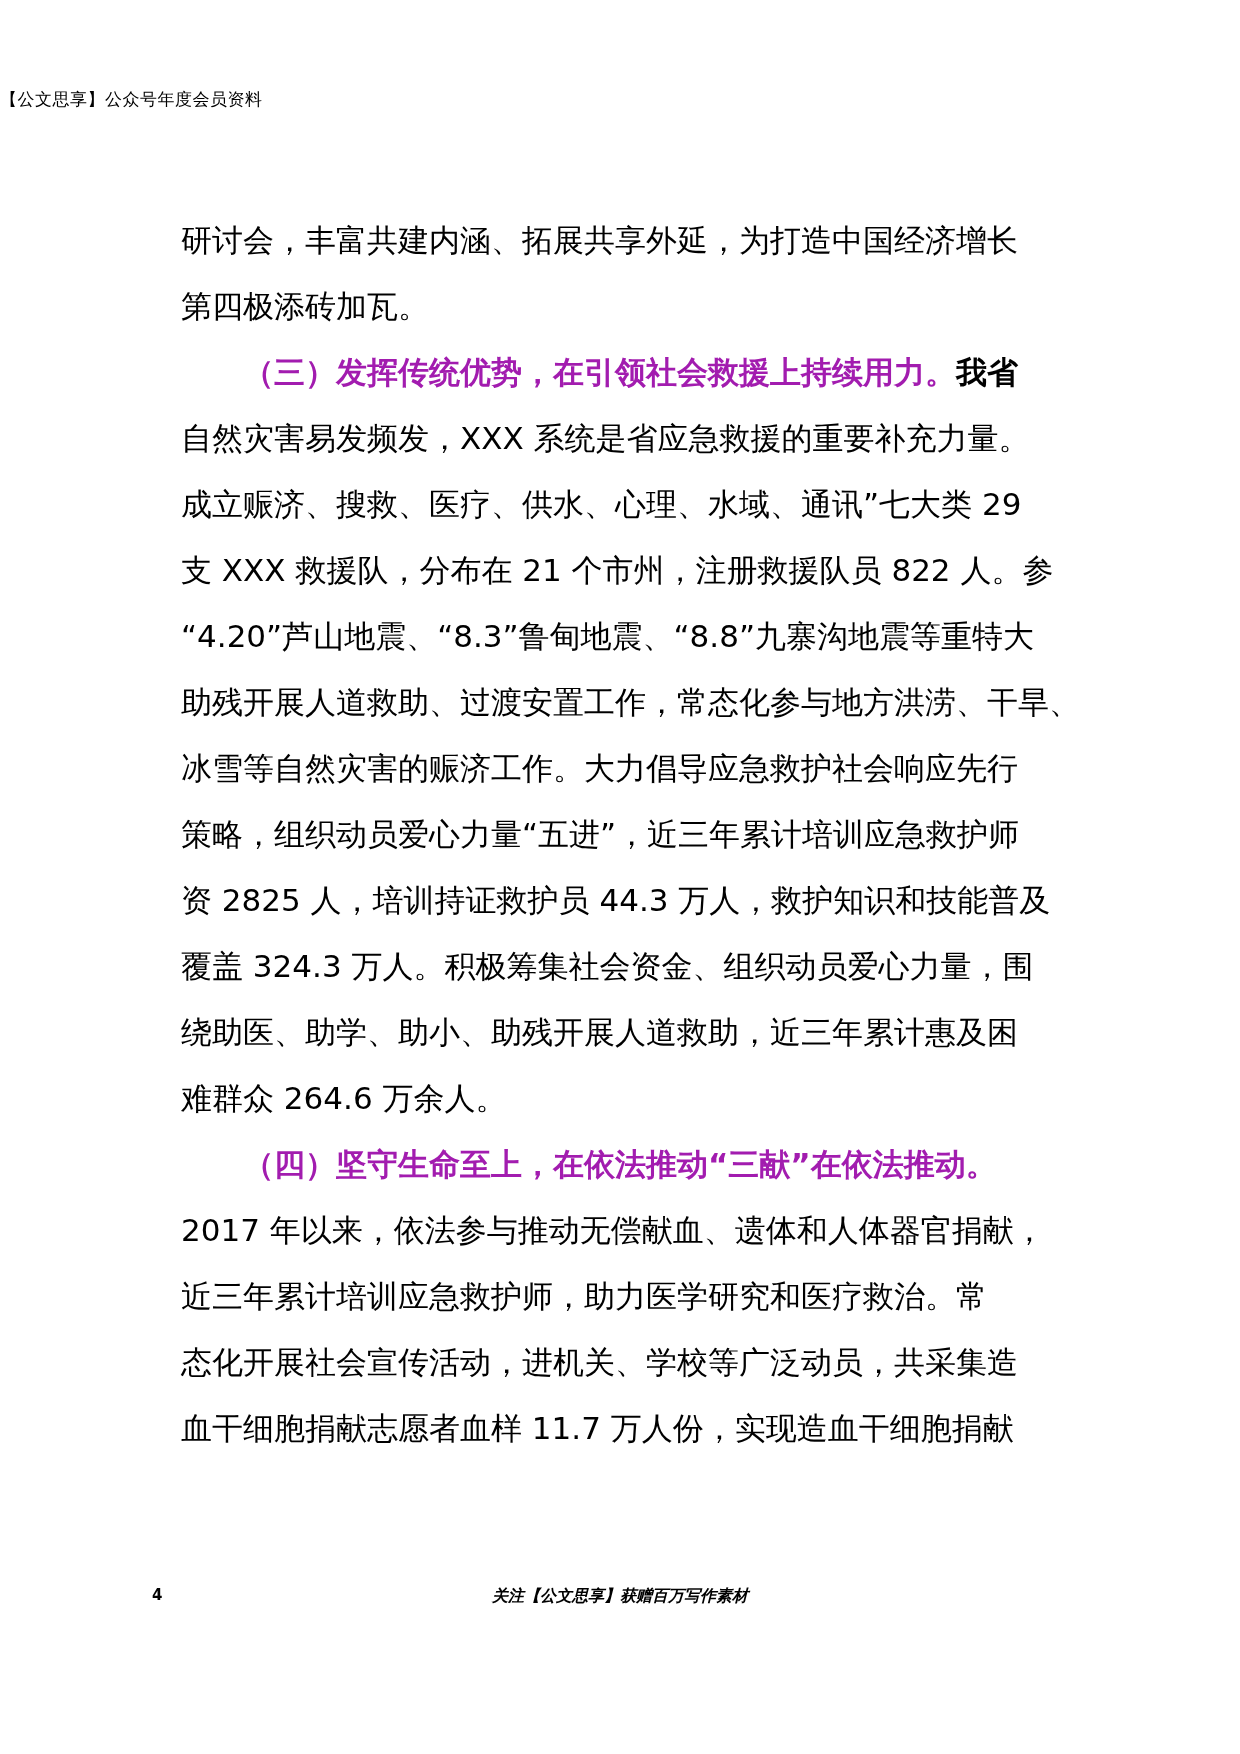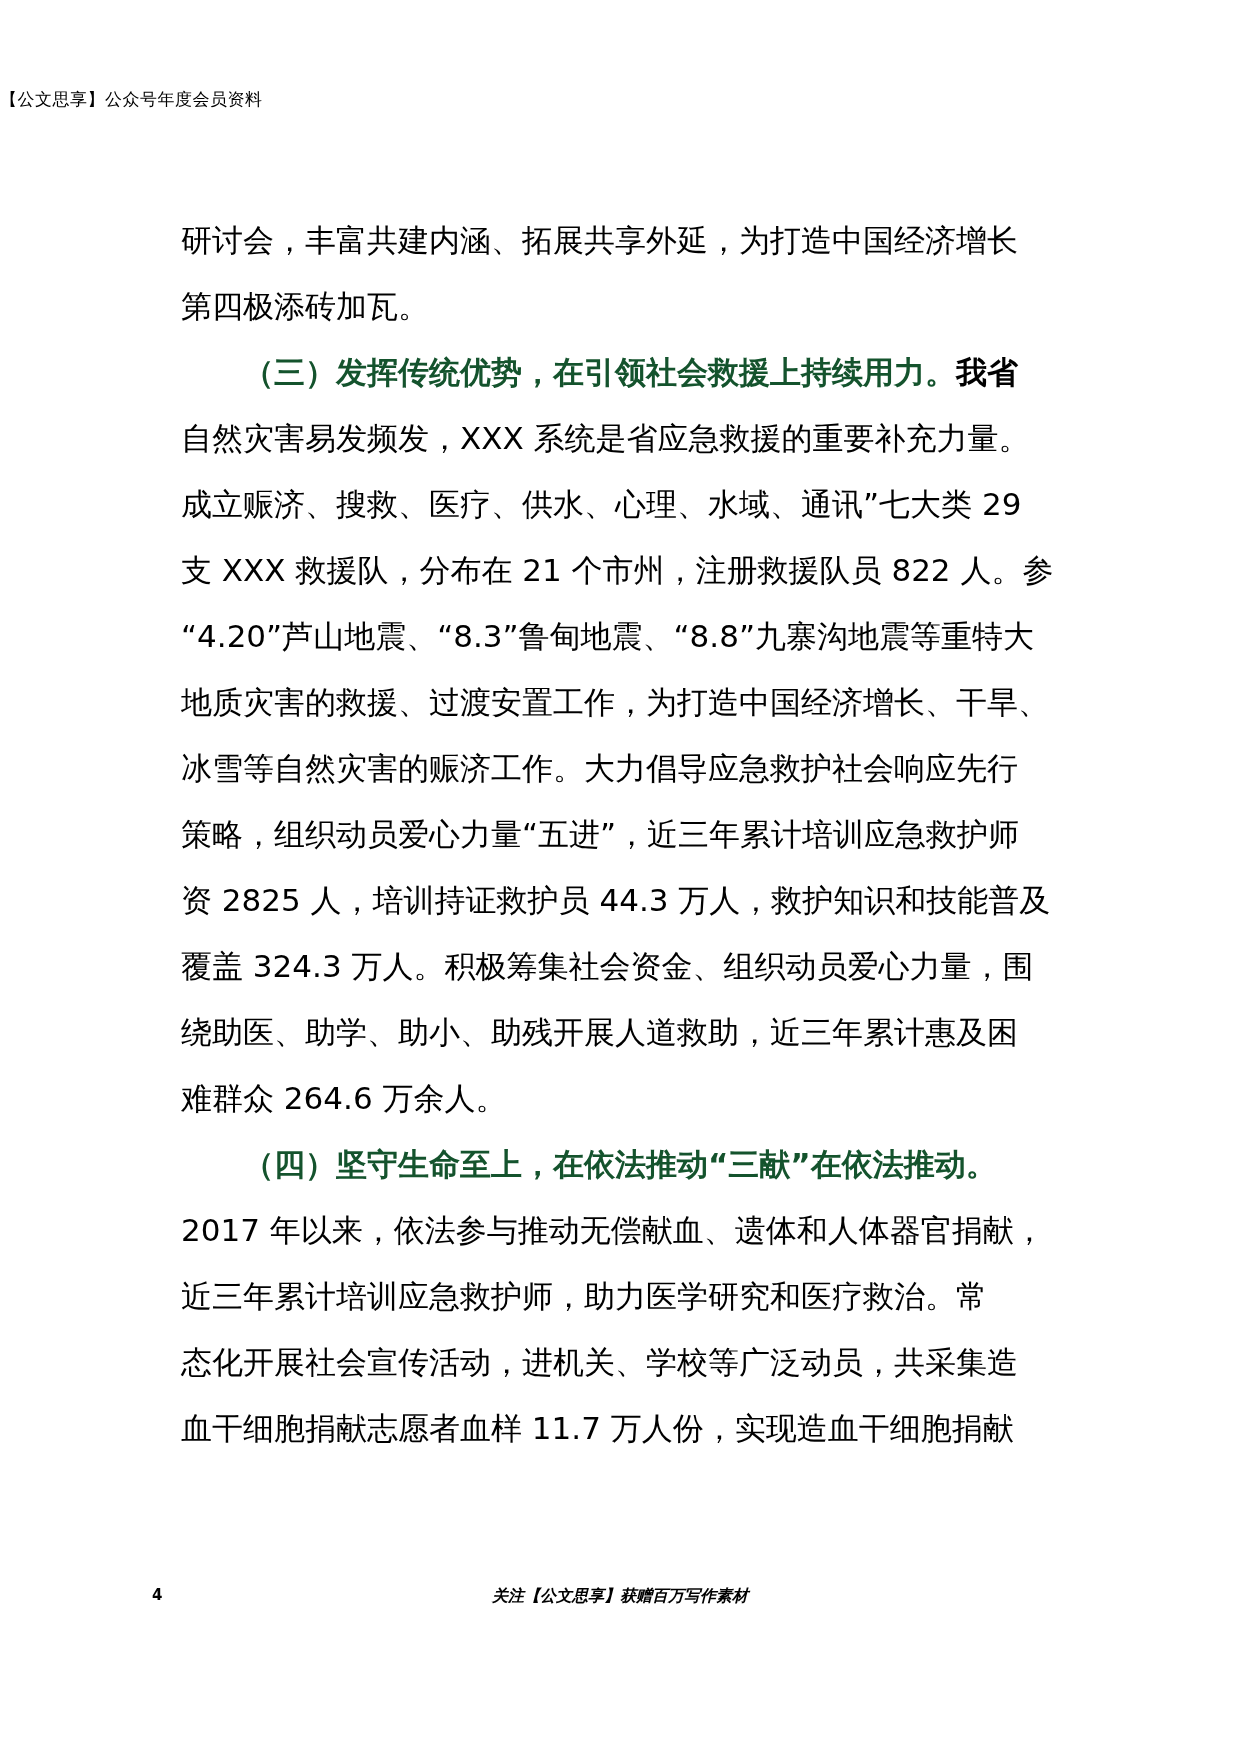--- a/index.html
+++ b/index.html
@@ -36,21 +36,21 @@
       height: 66px;
       line-height: 66px;
       font-size: 31px;
       white-space: nowrap;
       letter-spacing: 0px;
     }
     .indent {
       padding-left: 62px;
     }
     .heading {
-      color: #14532d;
+      color: #a21caf;
       font-weight: bold;
     }
     .page-footer {
       position: absolute;
       top: 1586px;
       left: 0;
       width: 1240px;
       height: 30px;
     }
     .page-number {
@@ -79,21 +79,21 @@
 <div class="body-text">
   <div class="line">研讨会，丰富共建内涵、拓展共享外延，为打造中国经济增长</div>
   <div class="line">第四极添砖加瓦。</div>
   <div class="line indent">
     <span class="heading">（三）发挥传统优势，在引领社会救援上持续用力。</span><span style="font-weight:bold;">我省</span>
   </div>
   <div class="line">自然灾害易发频发，XXX 系统是省应急救援的重要补充力量。</div>
   <div class="line">成立赈济、搜救、医疗、供水、心理、水域、通讯”七大类 29</div>
   <div class="line">支 XXX 救援队，分布在 21 个市州，注册救援队员 822 人。参</div>
   <div class="line">“4.20”芦山地震、“8.3”鲁甸地震、“8.8”九寨沟地震等重特大</div>
-  <div class="line">地质灾害的救援、过渡安置工作，为打造中国经济增长、干旱、</div>
+  <div class="line">助残开展人道救助、过渡安置工作，常态化参与地方洪涝、干旱、</div>
   <div class="line">冰雪等自然灾害的赈济工作。大力倡导应急救护社会响应先行</div>
   <div class="line">策略，组织动员爱心力量“五进”，近三年累计培训应急救护师</div>
   <div class="line">资 2825 人，培训持证救护员 44.3 万人，救护知识和技能普及</div>
   <div class="line">覆盖 324.3 万人。积极筹集社会资金、组织动员爱心力量，围</div>
   <div class="line">绕助医、助学、助小、助残开展人道救助，近三年累计惠及困</div>
   <div class="line">难群众 264.6 万余人。</div>
   <div class="line indent">
     <span class="heading">（四）坚守生命至上，在依法推动“三献”在依法推动。</span><span></span>
   </div>
   <div class="line">2017 年以来，依法参与推动无偿献血、遗体和人体器官捐献，</div>

